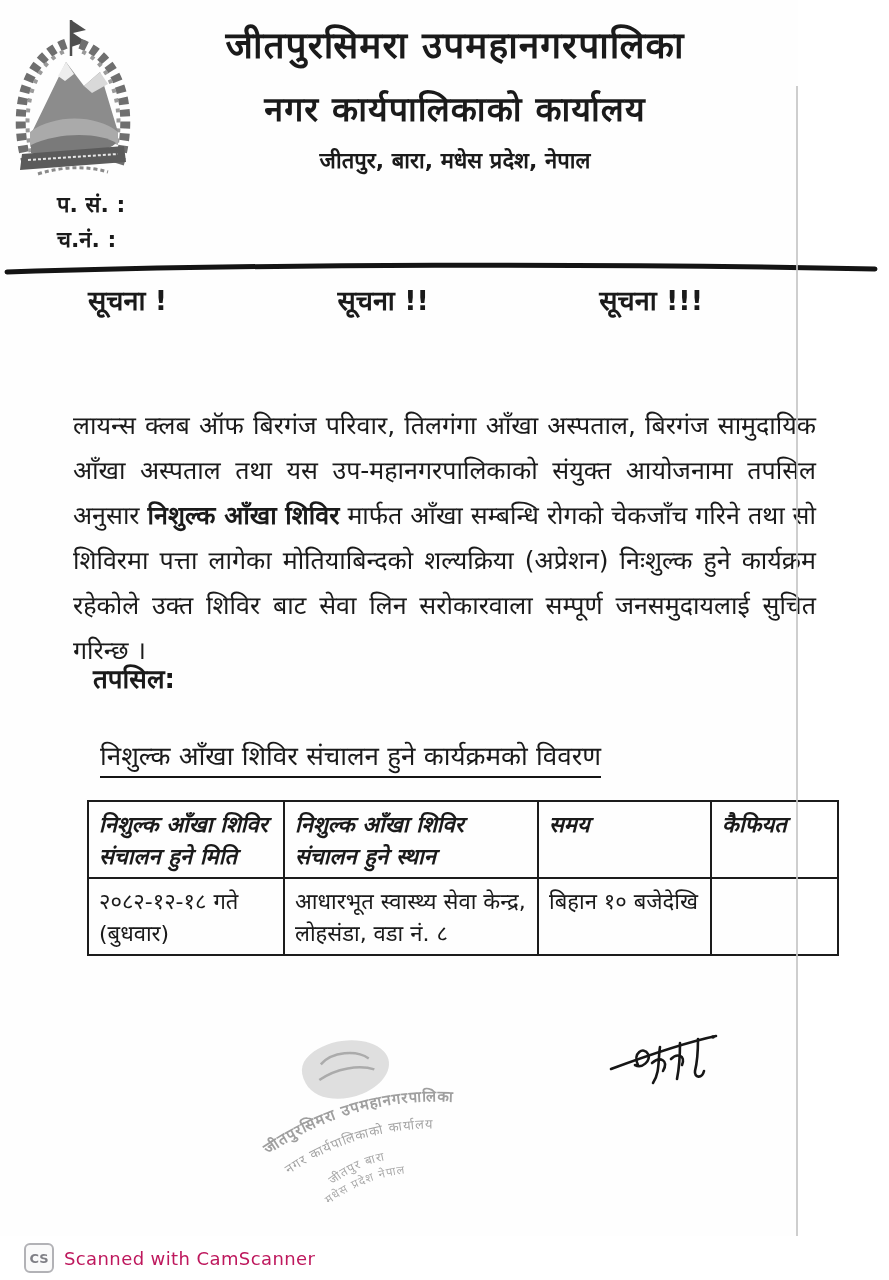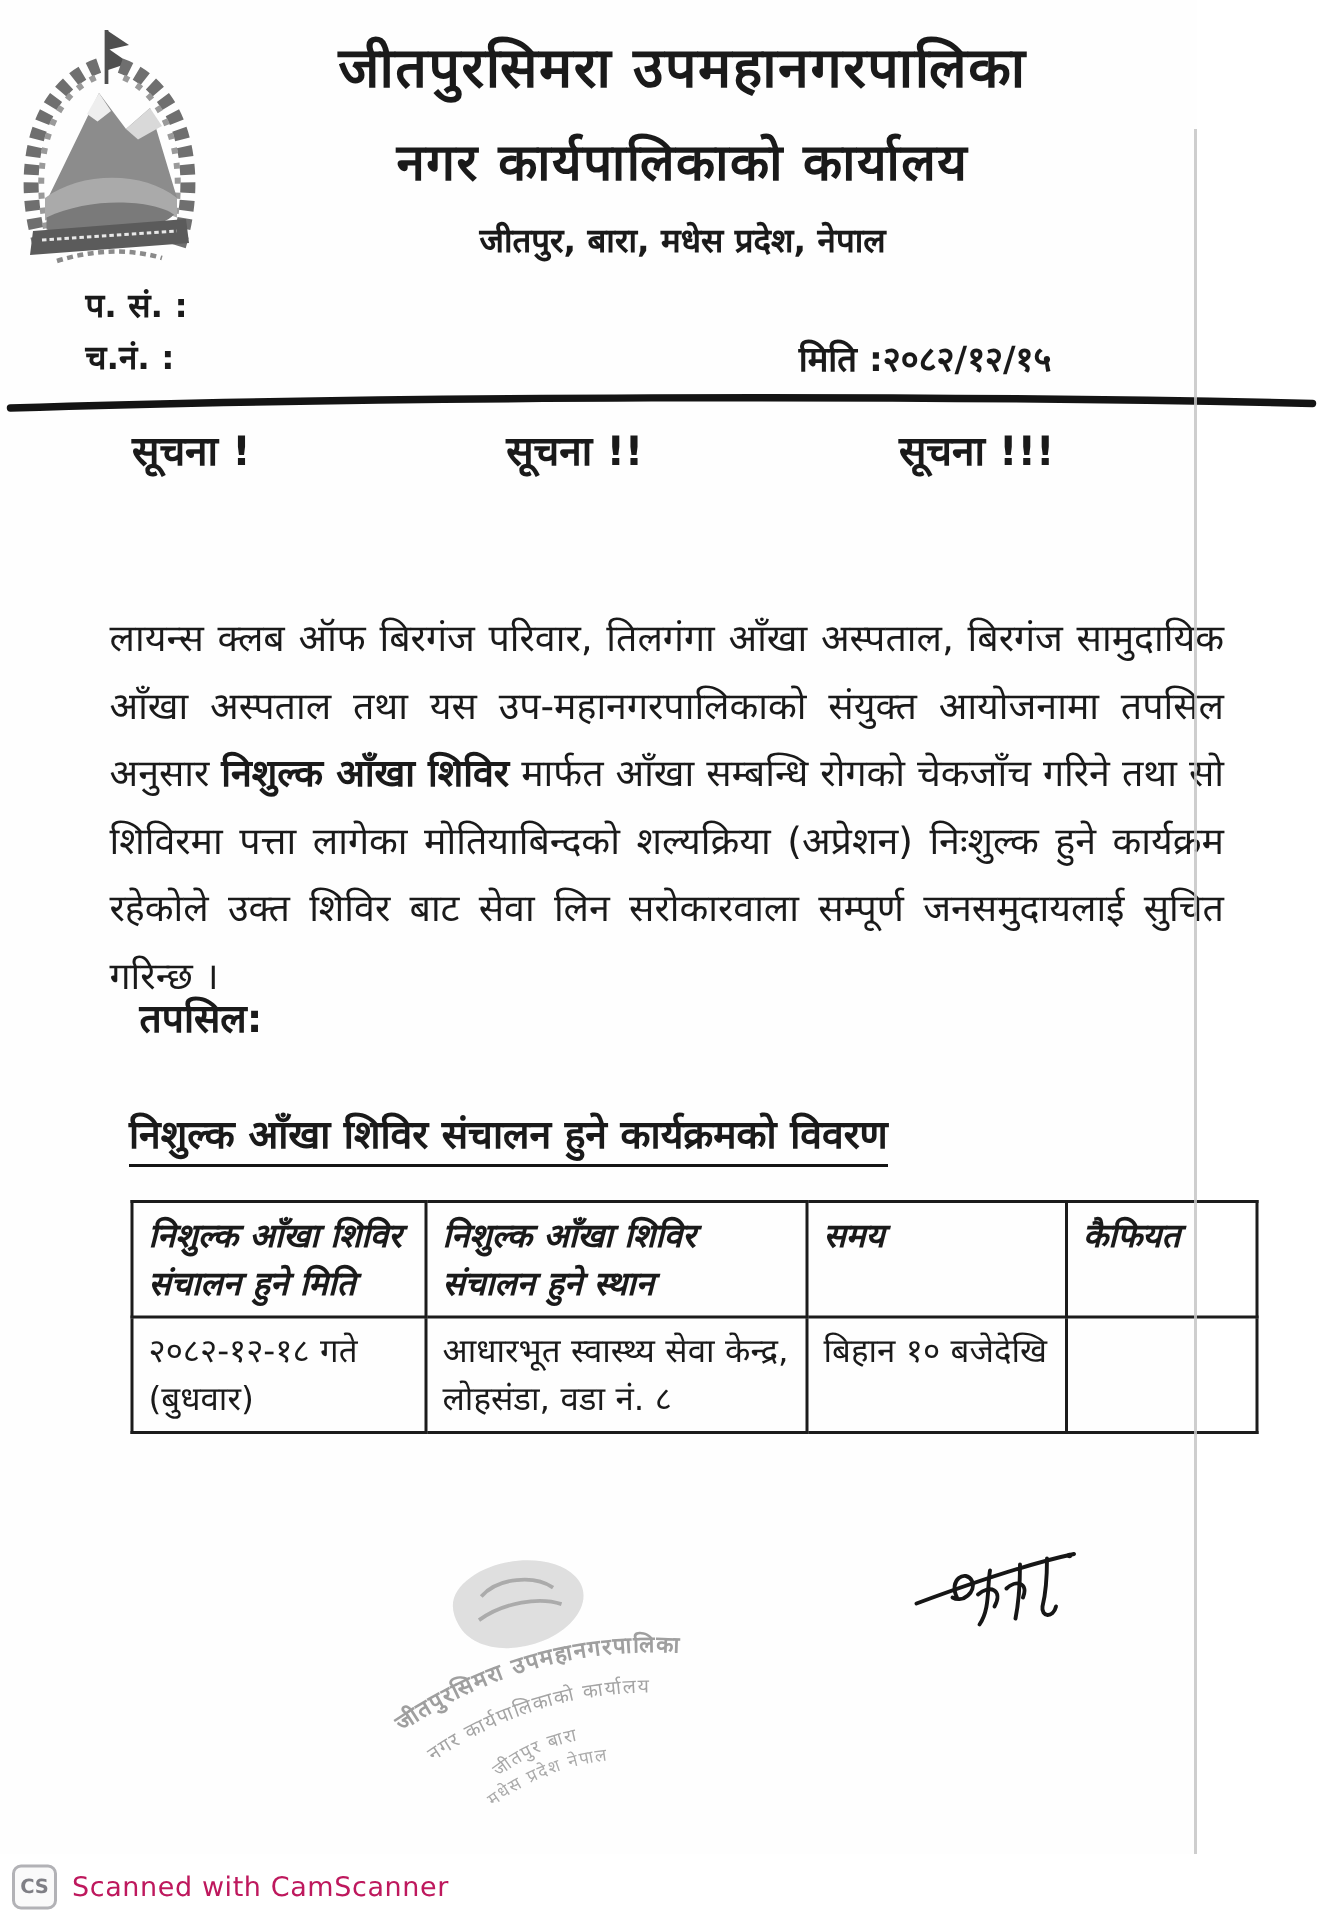--- a/index.html
+++ b/index.html
@@ -31,21 +31,21 @@
   .notices{position:absolute;left:88px;right:95px;top:281px;display:flex;justify-content:space-between;
            font-size:27px;font-weight:bold;}
   .subject{position:absolute;left:0;top:349px;width:100%;text-align:center;font-size:27px;font-weight:bold;}
 
   
   .body-para{position:absolute;left:73px;top:403px;width:743px;
              font-size:25px;line-height:45px;text-align:justify;}
   .body-para .b{font-weight:bold;}
 
   .tapasil{position:absolute;left:93px;top:660px;font-size:26px;font-weight:bold;}
-  .table-title{position:absolute;left:86px;top:737px;font-size:26px;font-weight:bold;
+  .table-title{position:absolute;left:100px;top:737px;font-size:26px;font-weight:normal;
                border-bottom:2.5px solid #141414;padding-bottom:3px;}
 
   
   table.camp{position:absolute;left:87px;top:800px;width:750px;border-collapse:collapse;
              table-layout:fixed;font-size:22px;}
   table.camp th, table.camp td{
     border:2.4px solid #1c1c1c;vertical-align:top;text-align:left;
     padding:7px 10px 4px 10px;line-height:1.45;white-space:pre-line;font-weight:normal;
   }
   table.camp th{font-weight:bold;}
@@ -55,21 +55,21 @@
   
   .signature{position:absolute;left:608px;top:1020px;width:118px;height:72px;}
   .stamp{position:absolute;left:258px;top:1032px;width:212px;height:172px;
          transform:rotate(-13deg);opacity:.85;}
 
   
   .scan-edge-right{position:absolute;right:0;top:86px;width:2px;height:1150px;background:#c6c6c6;opacity:.85;}
 
   
   .footer{position:absolute;left:0;bottom:0;width:100%;height:44px;background:#ffffff;
-          display:flex;align-items:center;gap:10px;padding-left:8px;box-sizing:border-box;}
+          display:flex;align-items:center;gap:10px;padding-left:24px;box-sizing:border-box;}
   .cs-badge{width:26px;height:26px;border:2px solid #b2b2b6;border-radius:6px;
             display:grid;place-items:center;font-size:13px;font-weight:bold;color:#7f7f85;
             background:#fafafa;}
   .footer-text{font-size:18px;color:#be185d;letter-spacing:.4px;}
 </style>
 </head>
 <body>
 
 <div class="page">
 
@@ -101,21 +101,20 @@
   <div class="header-block">
     <div class="hdr-1">जीतपुरसिमरा उपमहानगरपालिका</div>
     <div class="hdr-2">नगर कार्यपालिकाको कार्यालय</div>
     <div class="hdr-3">जीतपुर, बारा, मधेस प्रदेश, नेपाल</div>
   </div>
 
   <div class="ref-block">
     <div class="ref-line">प. सं. :</div>
     <div class="ref-line">च.नं. :</div>
   </div>
-  <div class="date-line">मिति :२०८२/१२/१५</div>
 
   <div class="rule">
     <svg viewBox="0 0 880 16" width="880" height="16" xmlns="http://www.w3.org/2000/svg">
       <path d="M5,11 C250,3 610,2 873,8" fill="none" stroke="#141414" stroke-width="5" stroke-linecap="round"></path>
     </svg>
   </div>
 
   <div class="notices">
     <span>सूचना !</span>
     <span>सूचना !!</span>

